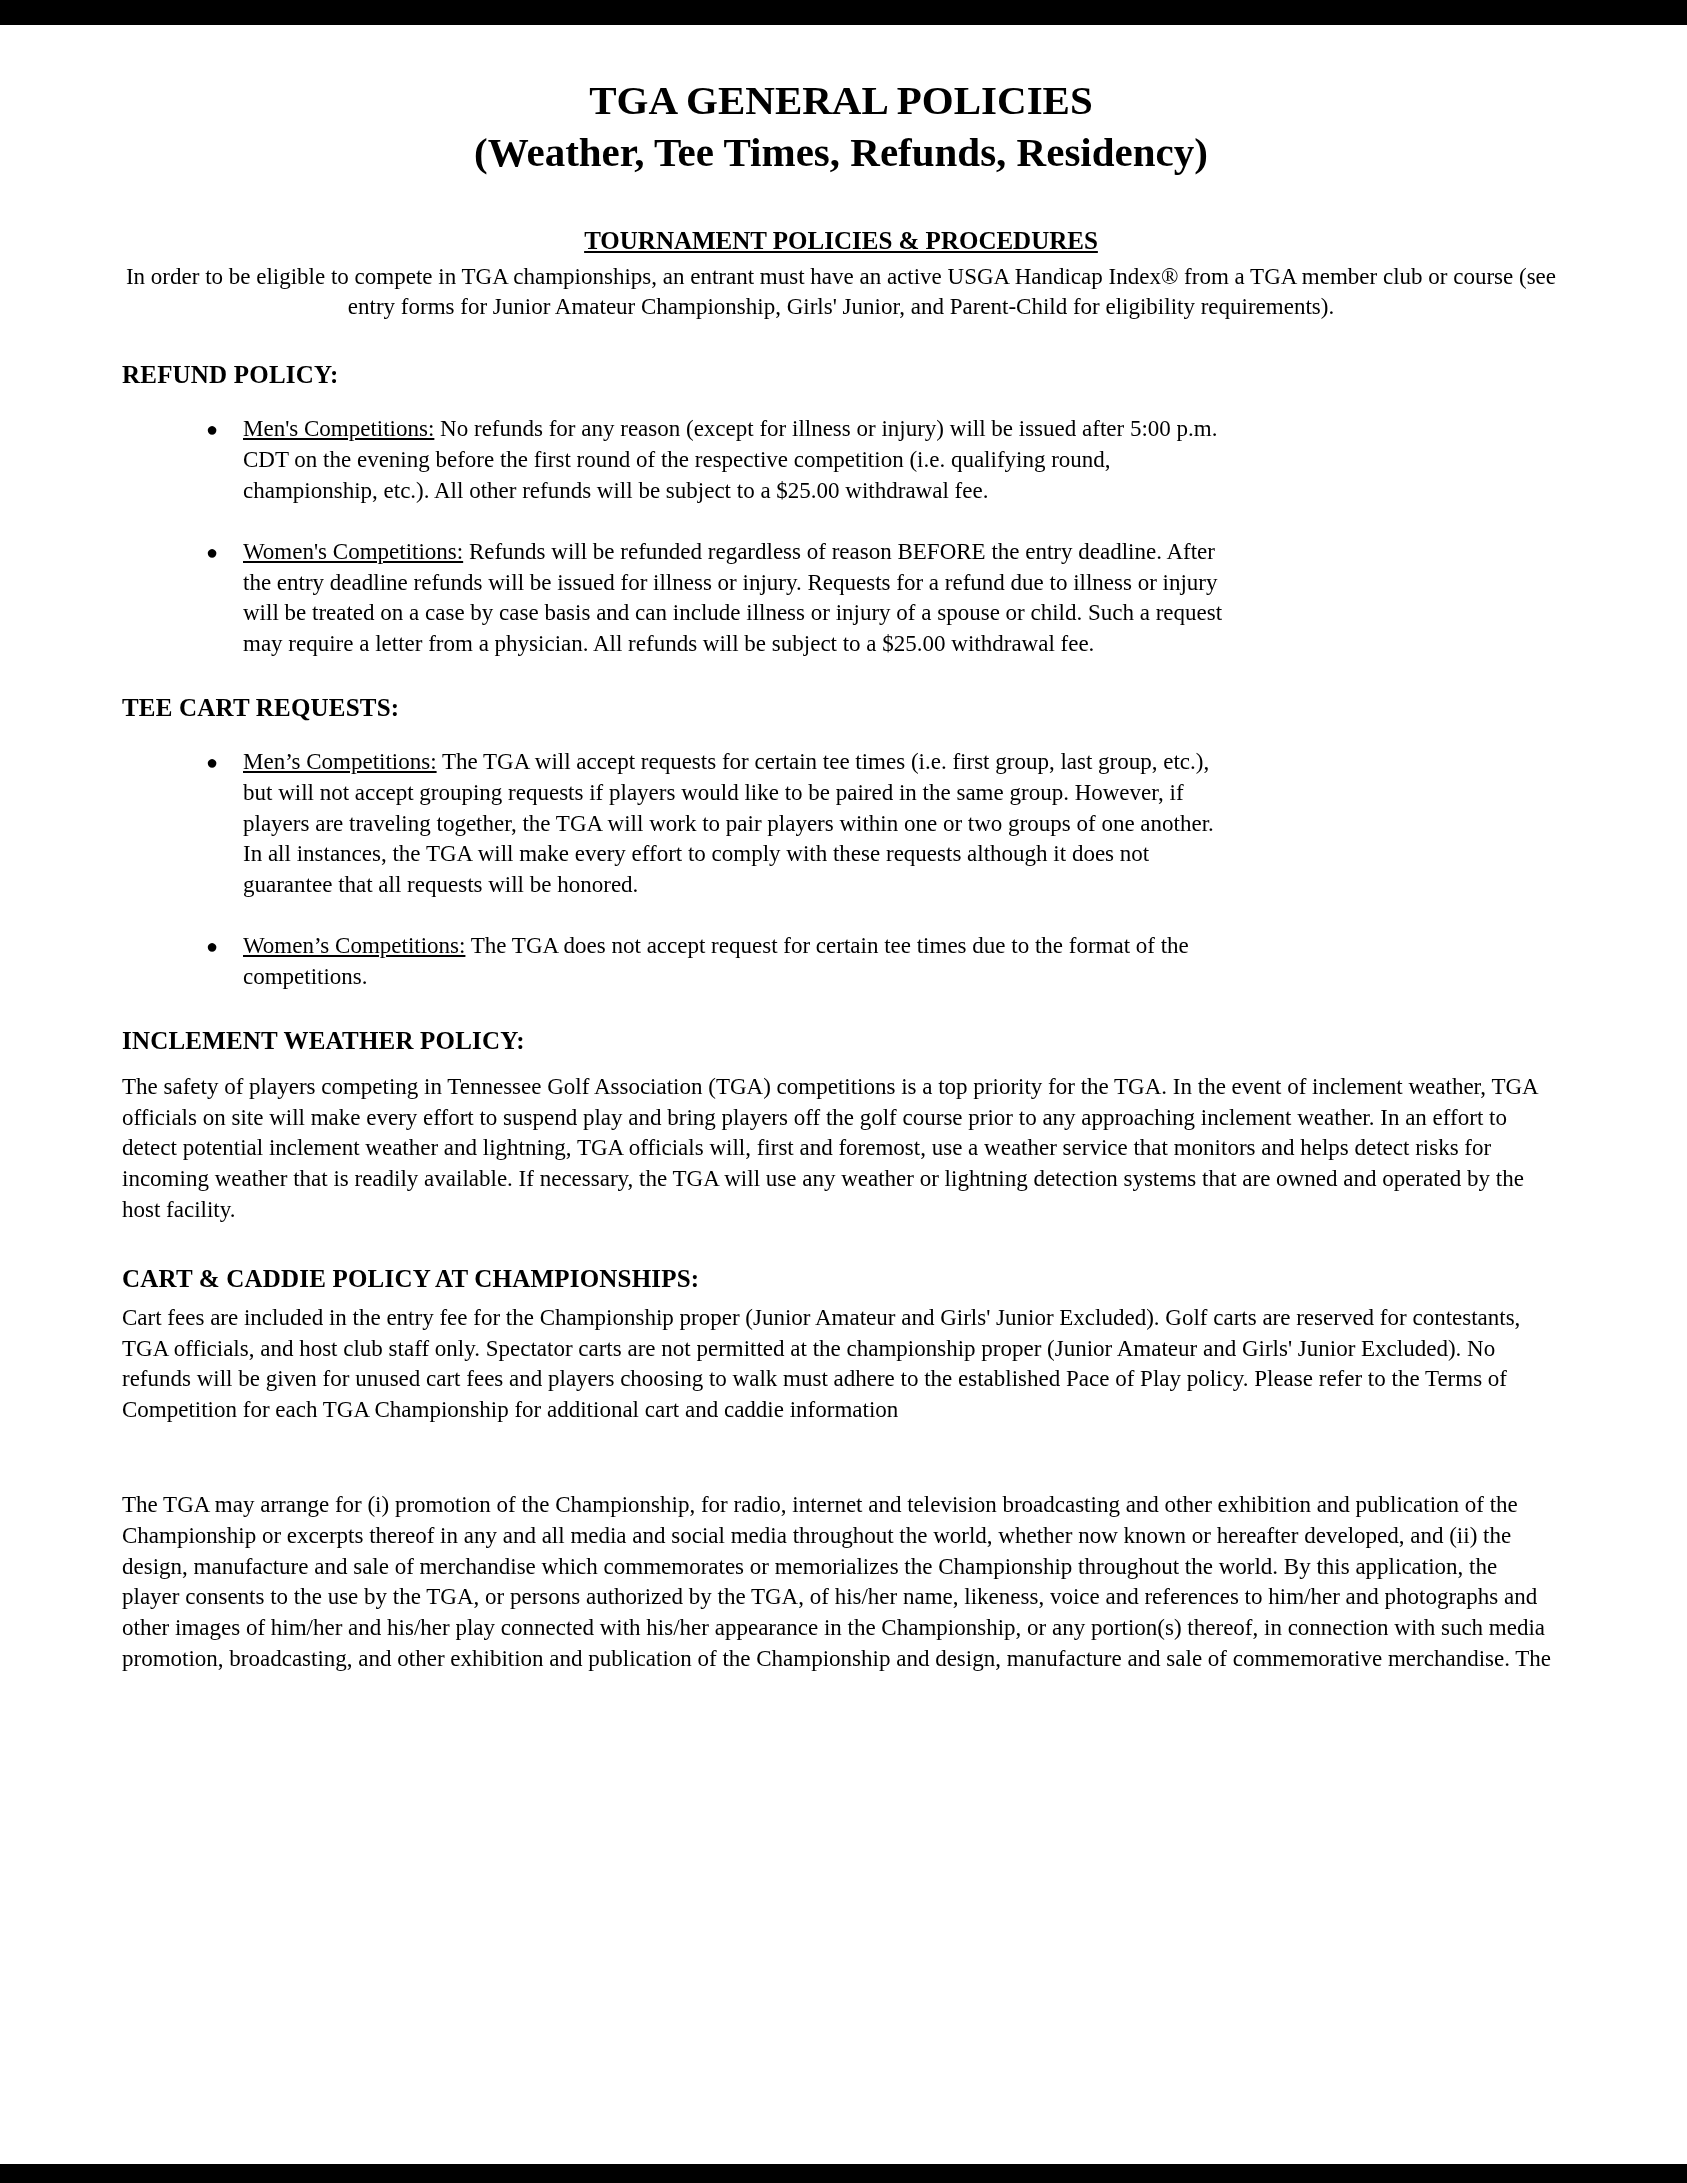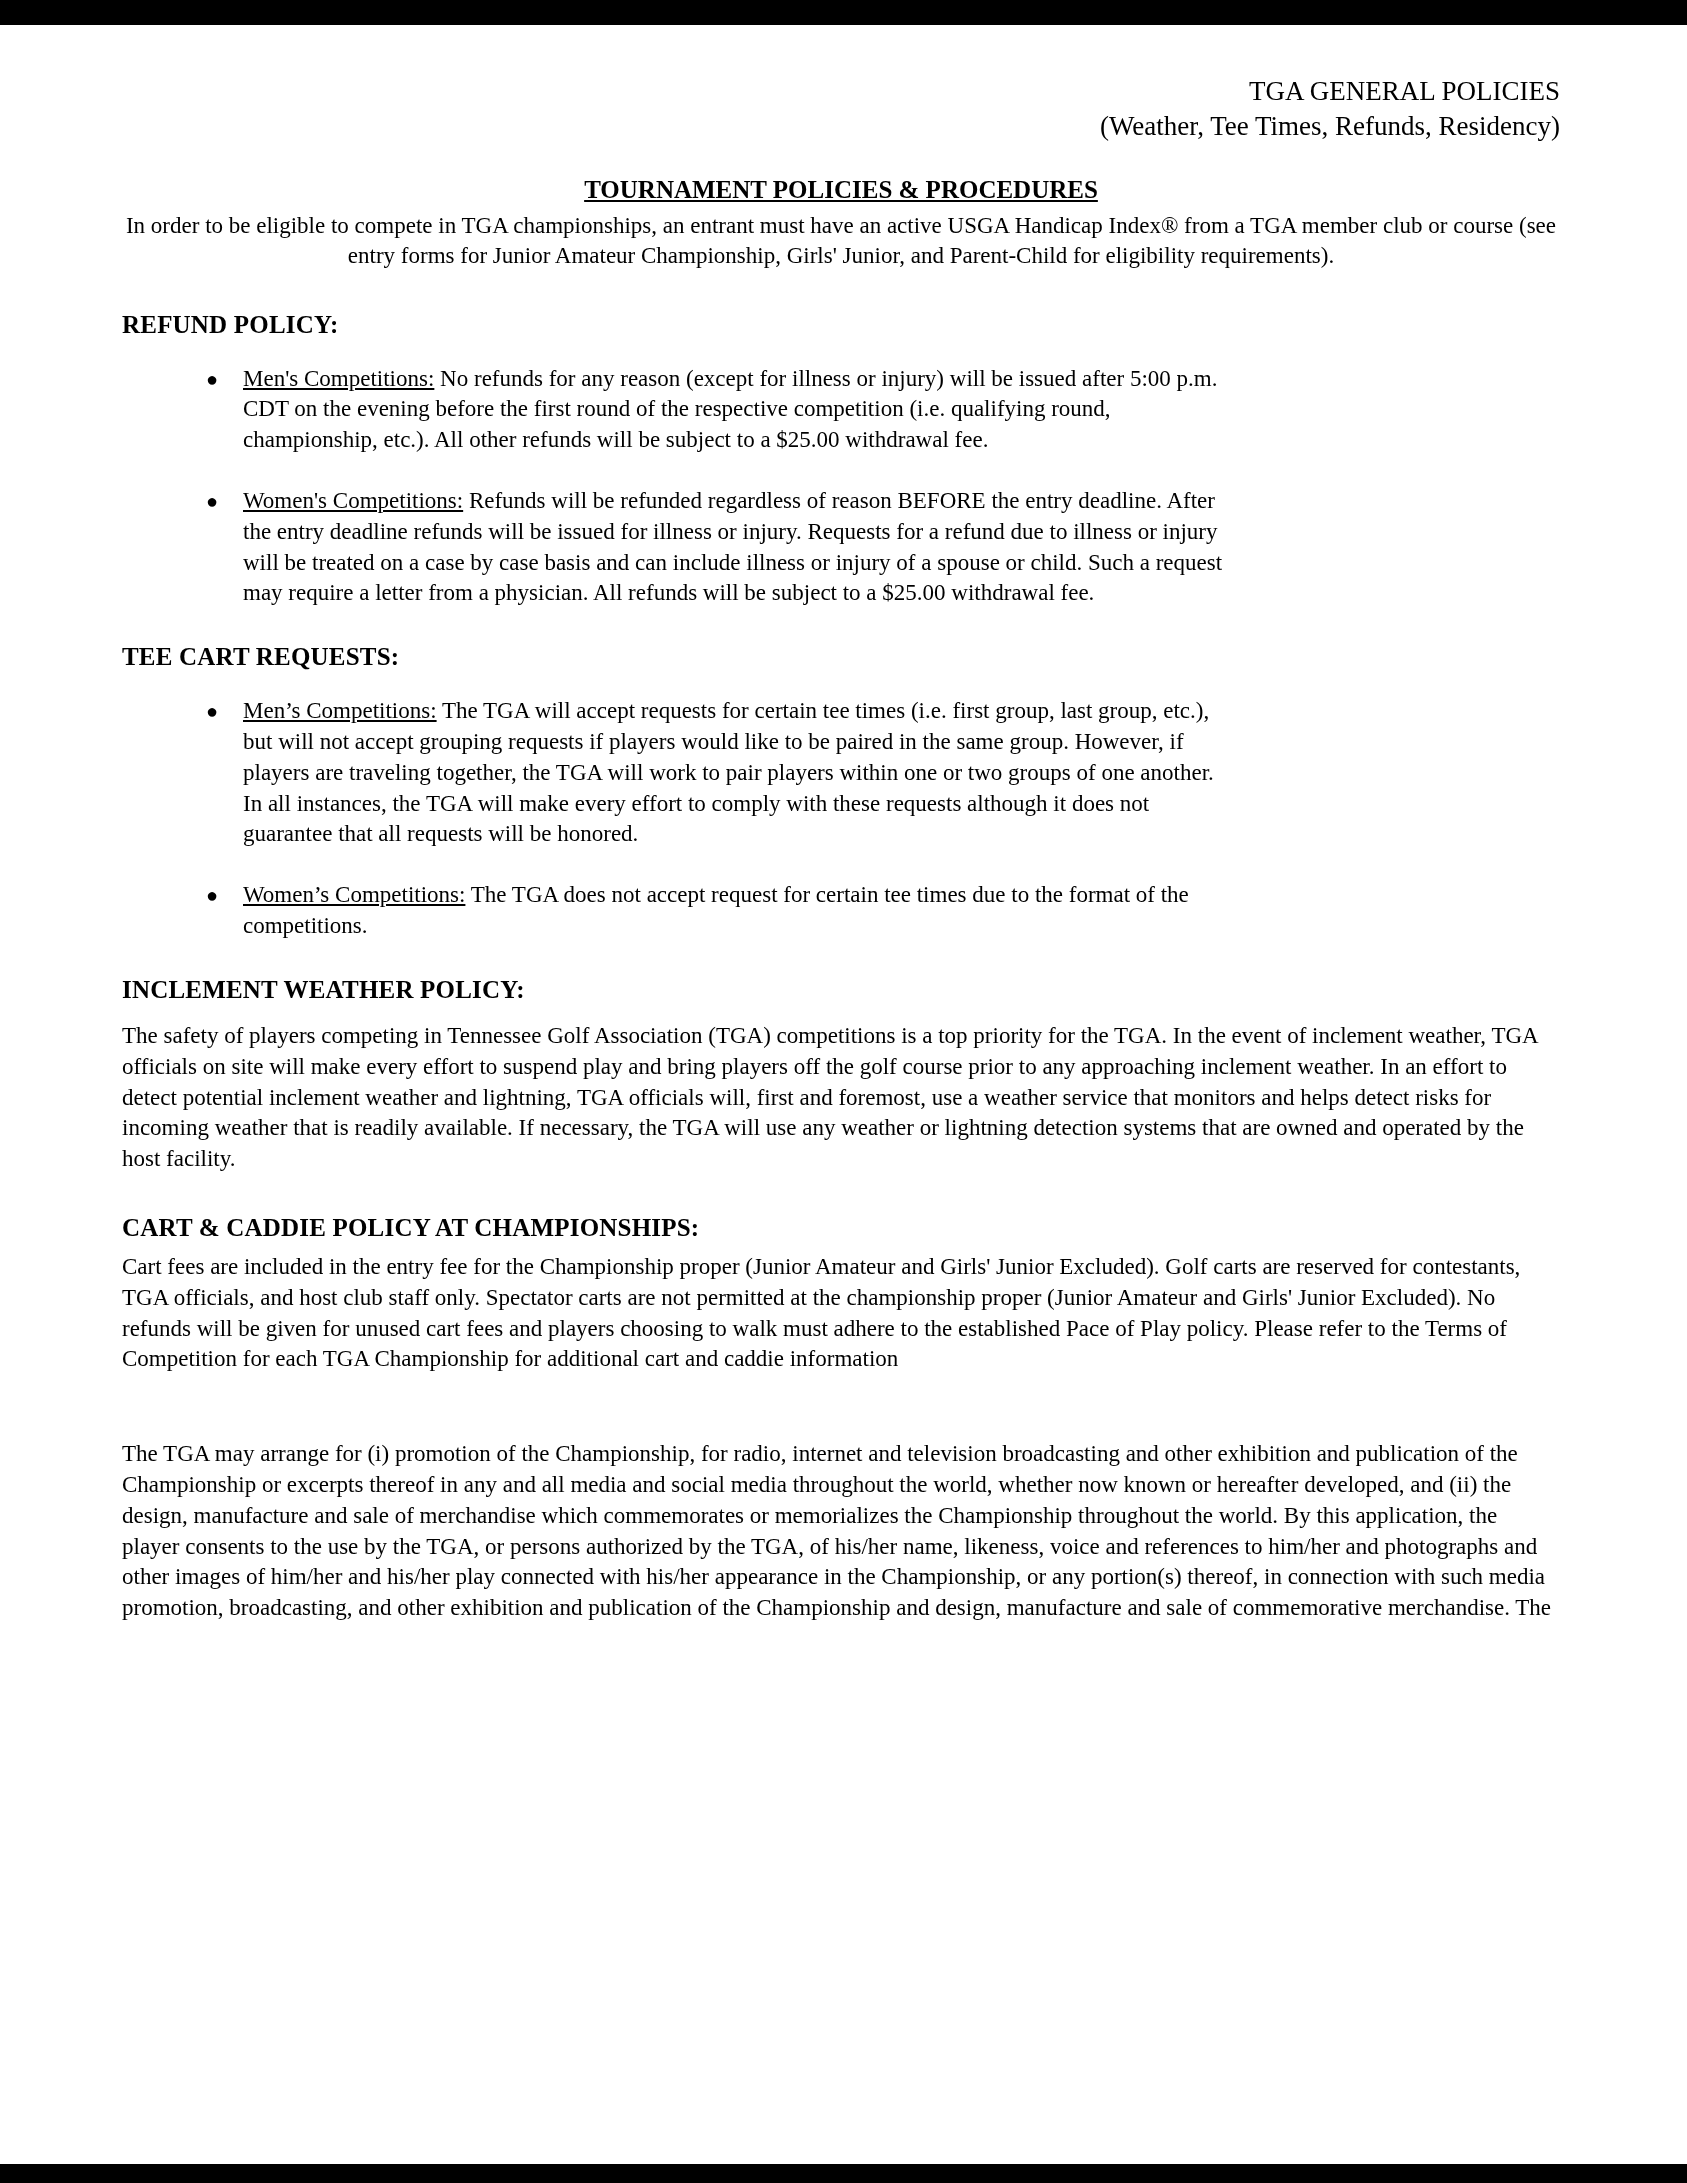--- a/index.html
+++ b/index.html
@@ -11,31 +11,31 @@
     -webkit-font-smoothing: antialiased;
   }
   .top-border    { height: 25px; background: #000000; width: 100%; }
   .bottom-border { height: 18.6px; background: #000000; width: 100%; }
   .page {
     min-height: 2139px;
     padding: 49px 127px 34px 122px;
     background: #ffffff;
   }
   .title {
-    text-align: right;
-    font-size: 27px;
-    font-weight: normal;
+    text-align: center;
+    font-size: 41px;
+    font-weight: bold;
     line-height: 1.28;
   }
   .tp-heading {
     text-align: center;
     font-size: 25px;
     font-weight: bold;
     text-decoration: underline;
-    margin-top: 33px;
+    margin-top: 48px;
   }
   .intro {
     text-align: center;
     font-size: 23px;
     line-height: 1.32;
     margin-top: 6.7px;
   }
   .section { margin-top: 39px; }
   .section.tight { margin-top: 34px; }
   .section.extra { margin-top: 64px; }

